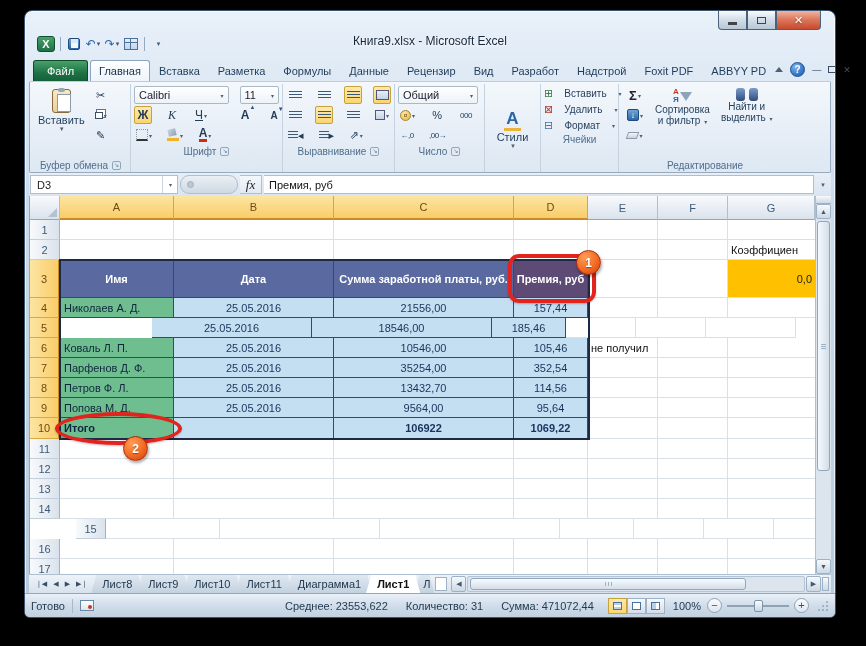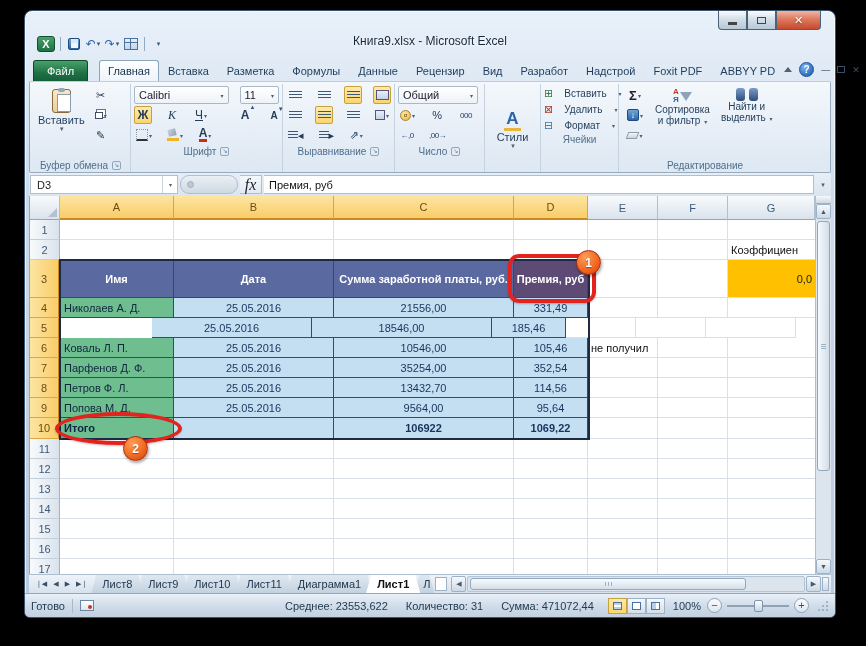--- a/index.html
+++ b/index.html
@@ -38,21 +38,21 @@
   .minbar{width:9px;height:3px;background:#444;}
   .restbox{width:9px;height:7px;border:1px solid #444;background:transparent;}
   .wbtn.close{width:45px;border-radius:0 0 4px 0;color:#fff;font-size:11px;font-weight:bold;
     background:linear-gradient(#f0b5a5,#de7a5d 45%,#c64a2e);align-items:center;padding-bottom:0;
     text-shadow:0 1px 2px rgba(0,0,0,.4);}
   
   .tabrow{height:24px;flex:none;display:flex;align-items:flex-end;padding-left:4px;position:relative;}
   .rtab{padding:4px 8px 4px;font-size:11px;color:#1f3c5a;border:1px solid transparent;border-bottom:none;
     border-radius:3px 3px 0 0;white-space:nowrap;}
   .rtab.file{background:linear-gradient(#4aa169,#1e7145 60%,#15603a);color:#fff;border-color:#10492a;
-    padding:4px 13px;margin-right:11px;}
+    padding:4px 13px;margin-right:2px;}
   .rtab.active{background:linear-gradient(#fdfeff,#eef4fa);border-color:#8ba5bd;color:#15304a;}
   .tabrow-right{margin-left:auto;display:flex;align-items:center;gap:7px;padding:0 4px 4px 0;}
   .chevup{width:0;height:0;border-left:4px solid transparent;border-right:4px solid transparent;
     border-bottom:5px solid #4a6178;}
   .helpc{width:15px;height:15px;border-radius:50%;color:#fff;font-size:10px;font-weight:bold;
     background:radial-gradient(circle at 35% 30%,#7db4ef,#2f6fc2 70%);border:1px solid #1d4f94;
     display:flex;align-items:center;justify-content:center;}
   .docbtn{font-size:9px;color:#3c4f62;display:flex;align-items:center;}
   .docbox{width:8px;height:7px;border:1px solid #3c4f62;}
   
@@ -124,21 +124,21 @@
   .fbar{height:23px;flex:none;display:flex;align-items:stretch;gap:2px;padding:2px 1px;
     background:linear-gradient(#e7eef6,#dbe5f0);}
   .namebox{width:148px;background:#fff;border:1px solid #b0bfcd;display:flex;align-items:center;
     font-size:11px;color:#222;padding-left:6px;}
   .namebox .nbarr{margin-left:auto;border-left:1px solid #c9d4df;height:100%;width:15px;display:flex;
     align-items:center;justify-content:center;}
   .fpill{width:58px;border:1px solid #b0bfcd;border-radius:9px;
     background:linear-gradient(#eaf0f5,#cfd9e2);display:flex;align-items:center;padding-left:6px;}
   .fdot{width:7px;height:7px;border-radius:50%;background:#bcc8d3;border:1px solid #a2b0bd;}
   .fxbtn{width:22px;display:flex;align-items:center;justify-content:center;font-style:italic;
-    font-family:"Liberation Serif",serif;font-size:16px;color:#223;border:1px solid #b0bfcd;
+    font-family:"Liberation Serif",serif;font-size:13px;color:#223;border:1px solid #b0bfcd;
     border-left:none;background:linear-gradient(#f4f8fb,#e2eaf1);}
   .finput{flex:1;background:#fff;border:1px solid #b0bfcd;border-left:none;display:flex;
     align-items:center;font-size:11px;color:#111;padding-left:5px;}
   .fexp{width:14px;display:flex;align-items:center;justify-content:center;font-size:7px;color:#4a6178;}
   
   .gridarea{flex:1;display:flex;overflow:hidden;}
   .ws{position:relative;flex:1;overflow:hidden;background:#fff;border-left:1px solid #8fa8bf;}
   .chrow{display:flex;height:24px;}
   .ch{height:24px;flex:none;display:flex;align-items:center;justify-content:center;font-size:11px;
     color:#3c5a78;background:linear-gradient(#f8fafc,#e6ecf3 60%,#d9e2eb);
@@ -563,21 +563,21 @@
             <div class="cl th active" style="width: 74px;">Премия, руб</div>
             <div class="cl" style="width: 70px;"></div>
             <div class="cl" style="width: 70px;"></div>
             <div class="cl coef" style="width: 88px;">0,0</div>
           </div>
           <div class="grow" style="height: 20px;">
             <div class="rh sel">4</div>
             <div class="cl nm" style="width: 114px;">Николаев А. Д.</div>
             <div class="cl dt" style="width: 160px;">25.05.2016</div>
             <div class="cl num" style="width: 180px;">21556,00</div>
-            <div class="cl num" style="width: 74px;">331,49</div>
+            <div class="cl num" style="width: 74px;">157,44</div>
             <div class="cl" style="width: 70px;"></div>
             <div class="cl" style="width: 70px;"></div>
             <div class="cl" style="width: 90px;"></div>
           </div>
           <div class="grow" style="height: 20px;">
             <div class="rh sel">5</div>
             <div class="cl nm" style="width: 92px; margin-top: 27px;">Сафронова В. М.</div>
             <div class="cl dt" style="width: 160px;">25.05.2016</div>
             <div class="cl num" style="width: 180px;">18546,00</div>
             <div class="cl num" style="width: 74px;">185,46</div>
@@ -668,21 +668,21 @@
           <div class="grow" style="height: 20px;">
             <div class="rh">14</div>
             <div class="cl" style="width: 114px;"></div>
             <div class="cl" style="width: 160px;"></div>
             <div class="cl" style="width: 180px;"></div>
             <div class="cl" style="width: 74px;"></div>
             <div class="cl" style="width: 70px;"></div>
             <div class="cl" style="width: 70px;"></div>
             <div class="cl" style="width: 90px;"></div>
           </div>
-          <div class="grow" style="height: 20px;">
+          <div class="grow" style="height: 20px; padding-left: 46px;">
             <div class="rh">15</div>
             <div class="cl" style="width: 114px;"></div>
             <div class="cl" style="width: 160px;"></div>
             <div class="cl" style="width: 180px;"></div>
             <div class="cl" style="width: 74px;"></div>
             <div class="cl" style="width: 70px;"></div>
             <div class="cl" style="width: 70px;"></div>
             <div class="cl" style="width: 90px;"></div>
           </div>
           <div class="grow" style="height: 20px;">

